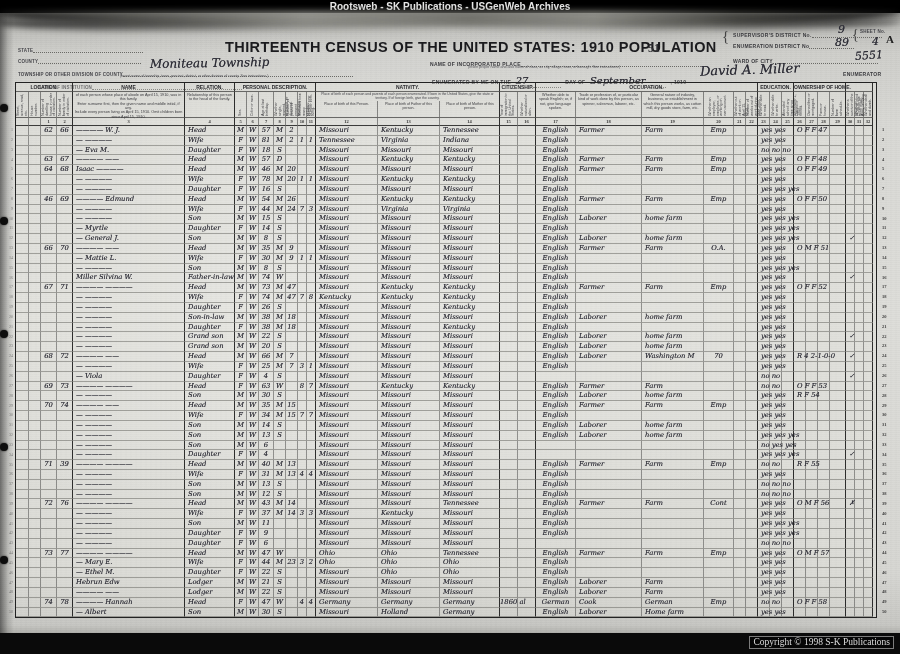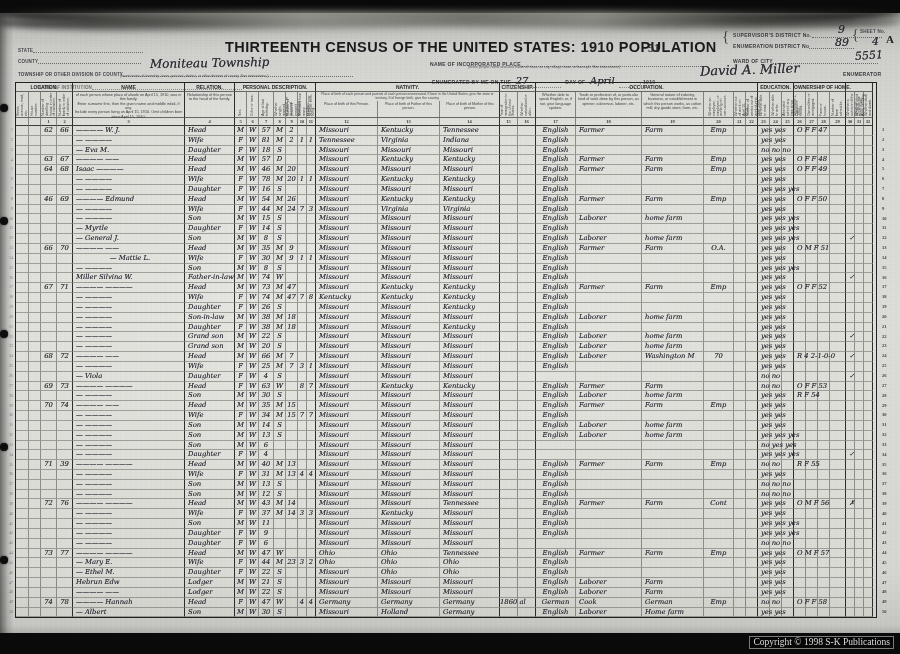--- a/index.html
+++ b/index.html
@@ -49,20 +49,23 @@
   .mnumL{position:absolute;font:4px "Liberation Serif",serif;color:rgba(80,80,80,.65);width:10px;text-align:right;}
   #copyright{position:absolute;top:636px;right:6px;font:9.5px "Liberation Serif",serif;color:#dcdcdc;
              border:1px solid rgba(220,220,220,.55);padding:0 3px 1px 3px;background:rgba(0,0,0,.3);}
   .brace{font-family:"Liberation Serif",serif;color:#333;}
 </style>
 </head>
 <body>
 
 <div id="stage">
 
+  <div id="topbar">
+    <span>Rootsweb - SK Publications - USGenWeb Archives</span>
+  </div>
 
   <div id="page">
     <div id="vignette"></div>
     <div id="grain1"></div>
     <div id="grain2"></div>
     <div id="leftedge"></div>
     <div id="band1" class="band"></div>
     <div id="band2" class="band"></div>
 
     <div class="pt lab45" style="top:32px;left:18px;"><span>STATE</span><span class="dot" style="width:110px"></span></div>
@@ -75,21 +78,21 @@
     <div id="title" class="pt">THIRTEENTH CENSUS OF THE UNITED STATES: 1910  POPULATION</div>
     <div id="stamp51" class="pt">51</div>
 
     <div class="pt lab5" style="top:46px;left:430px;"><span>NAME OF INCORPORATED PLACE</span><span class="dot" style="width:180px"></span></div>
     <div class="pt cap" style="top:52px;left:468px;">(Insert proper name and also name of class, as city, village, town, or borough.  See instructions.)</div>
     <div class="pt" style="top:57px;left:432px;">
       <span class="lab5">ENUMERATED BY ME ON THE</span>
       <span class="hw" style="font-size:10px;">27</span>
       <span class="dot" style="width:28px"></span>
       <span class="lab5">DAY OF</span>
-      <span class="hw" style="font-size:10px;">April</span>
+      <span class="hw" style="font-size:10px;">September</span>
       <span class="dot" style="width:16px"></span>
       <span class="lab5">, 1910</span>
     </div>
 
     <div class="pt brace" style="top:15px;left:722px;font-size:15px;color:#444;">{</div>
     <div class="pt lab5" style="top:17px;left:733px;"><span>SUPERVISOR'S DISTRICT No.</span><span class="dot" style="width:70px"></span></div>
     <div class="pt hw" style="top:10px;left:838px;font-size:11px;">9</div>
     <div class="pt lab5" style="top:28px;left:733px;"><span>ENUMERATION DISTRICT No</span><span class="dot" style="width:45px"></span></div>
     <div class="pt hw" style="top:23px;left:835px;font-size:11px;">89</div>
     <div class="pt brace" style="top:14px;left:852px;font-size:14px;color:#444;">{</div>
@@ -688,21 +691,21 @@
         <div class="bc" style="grid-area: 16 / 29;"></div>
         <div class="bc" style="grid-area: 16 / 30;"></div>
         <div class="bc hb" style="grid-area: 16 / 31;"></div>
         <div class="bc lft" style="grid-area: 16 / 32;"></div>
         <div class="bc" style="grid-area: 16 / 33;"></div>
         <div class="bc hb" style="grid-area: 16 / 34;"></div>
         <div class="bc" style="grid-area: 17 / 1;"></div>
         <div class="bc" style="grid-area: 17 / 2;"></div>
         <div class="bc" style="grid-area: 17 / 3;"></div>
         <div class="bc hb" style="grid-area: 17 / 4;"></div>
-        <div class="bc hwc lft hb" style="grid-area: 17 / 5; text-align: center;">— Mattie L.</div>
+        <div class="bc hwc lft hb" style="grid-area: 17 / 5;">— Mattie L.</div>
         <div class="bc hwc lft hb" style="grid-area: 17 / 6;">Wife</div>
         <div class="bc hwc" style="grid-area: 17 / 7;">F</div>
         <div class="bc hwc" style="grid-area: 17 / 8;">W</div>
         <div class="bc hwc" style="grid-area: 17 / 9;">30</div>
         <div class="bc hwc" style="grid-area: 17 / 10;">M</div>
         <div class="bc hwc" style="grid-area: 17 / 11;">9</div>
         <div class="bc hwc" style="grid-area: 17 / 12;">1</div>
         <div class="bc hwc hb" style="grid-area: 17 / 13;">1</div>
         <div class="bc hwc lft" style="grid-area: 17 / 14;">Missouri</div>
         <div class="bc hwc lft" style="grid-area: 17 / 15;">Missouri</div>

